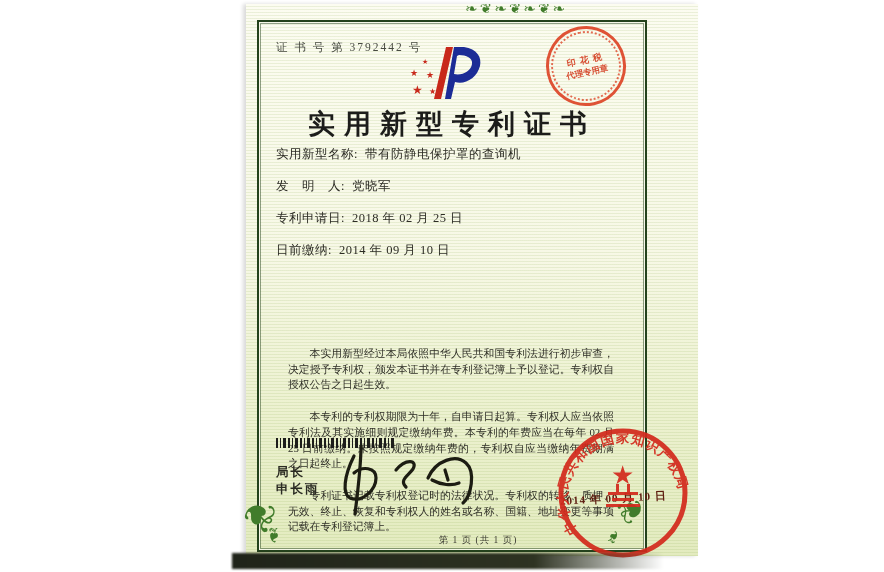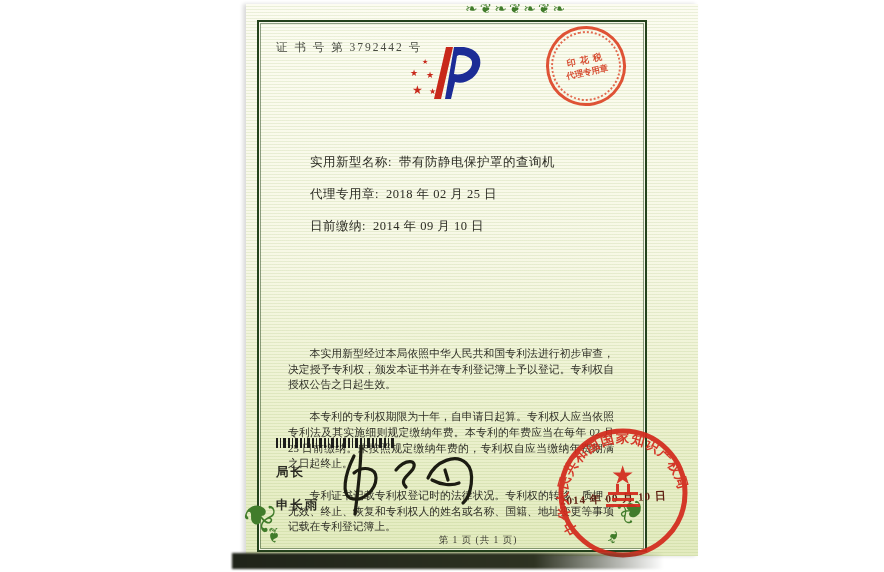--- a/index.html
+++ b/index.html
@@ -47,38 +47,38 @@
     transform:rotate(-12deg); opacity:.92; }
   .agency-seal .ring { position:absolute; inset:0; border-radius:50%;
     border:3px solid #dd4527; }
   .agency-seal .rimtext { position:absolute; inset:5px; border-radius:50%;
     border:2px dotted rgba(221,69,39,.85); }
   .agency-seal .c1 { position:absolute; left:0; right:0; top:28px; text-align:center;
     font-size:9px; color:#d43f22; font-weight:bold; letter-spacing:1px; }
   .agency-seal .c2 { position:absolute; left:0; right:0; top:41px; text-align:center;
     font-size:8.5px; color:#d43f22; font-weight:bold; }
 
-  .fields { position:absolute; left:30px; top:150px; width:352px;margin-left:34px; }
+  .fields { position:absolute; left:30px; top:142px; width:352px; }
   .frow { height:32px; font-size:12.5px; color:#2c2c24; letter-spacing:.5px; }
   .frow .lab { font-weight:normal; }
   .frow .val { margin-left:7px; }
 
   .paras { position:absolute; left:26px; top:326px; width:358px;
     font-size:10.8px; line-height:15.7px; color:#2e2e26; text-align:justify; }
   .paras p { text-indent:2em; margin:16px; }
 
   .barcode { position:absolute; left:30px; top:434px; width:120px; height:10px;
     background:repeating-linear-gradient(90deg,
       #1d1d1b 0 2px, rgba(0,0,0,0) 2px 4px,
       #1d1d1b 4px 5px, rgba(0,0,0,0) 5px 7px,
       #1d1d1b 7px 10px, rgba(0,0,0,0) 10px 12px); }
 
   .signer { position:absolute; left:30px; top:460px; font-size:12.5px;
     font-weight:bold; color:#2a2a22; letter-spacing:2px; }
-  .signer div { margin-bottom:16px; }
+  .signer div { margin-bottom:0; }
   .signature { position:absolute; left:82px; top:436px; }
 
   .official-seal { position:absolute; left:310px; top:422px; width:134px; height:134px;
     opacity:.92; }
   .seal-date { position:absolute; left:314px; top:487px; font-size:11px;
     font-weight:bold; color:#5e1d10; letter-spacing:1px; transform:rotate(-3deg); }
 
   .page-footer { position:absolute; left:11px; top:530px; width:442px;
     text-align:center; font-size:9.5px; color:#3c3c32; letter-spacing:1px; }
 </style>
@@ -104,34 +104,38 @@
         <path d="M52,3 L62,3 C75,5 80,13 78,22 C75,34 63,41 53,38 L49,55 L43,55 Z
                  M55,12 L52,30 C60,32 69,27 70,20 C71,14 64,11 57,11 Z" fill="#1c2c96"></path>
         <text x="8" y="32" font-size="9" fill="#c8281a">★</text>
         <text x="20" y="20" font-size="7" fill="#c8281a">★</text>
         <text x="24" y="34" font-size="9" fill="#c8281a">★</text>
         <text x="10" y="50" font-size="12" fill="#c8281a">★</text>
         <text x="27" y="50" font-size="8" fill="#c8281a">★</text>
       </svg>
     </div>
 
+    <div class="title">实用新型专利证书</div>
 
     <div class="agency-seal">
       <div class="ring"></div>
       <div class="rimtext"></div>
       <div class="c1">印 花 税</div>
       <div class="c2">代理专用章</div>
     </div>
 
     <div class="fields">
       <div class="frow">
         <span class="lab">实用新型名称:</span><span class="val">带有防静电保护罩的查询机</span>
       </div>
       <div class="frow">
-        <span class="lab">代理专用章:</span><span class="val">2018 年 02 月 25 日</span>
+        <span class="lab">发　明　人:</span><span class="val">党晓军</span>
+      </div>
+      <div class="frow">
+        <span class="lab">专利申请日:</span><span class="val">2018 年 02 月 25 日</span>
       </div>
       <div class="frow">
         <span class="lab">日前缴纳:</span><span class="val">2014 年 09 月 10 日</span>
       </div>
     </div>
 
     <div class="paras">
       <p>本实用新型经过本局依照中华人民共和国专利法进行初步审查，决定授予专利权，颁发本证书并在专利登记簿上予以登记。专利权自授权公告之日起生效。</p>
       <p>本专利的专利权期限为十年，自申请日起算。专利权人应当依照专利法及其实施细则规定缴纳年费。本专利的年费应当在每年 02 月 25 日前缴纳。未按照规定缴纳年费的，专利权自应当缴纳年费期满之日起终止。</p>
       <p>专利证书记载专利权登记时的法律状况。专利权的转移、质押、无效、终止、恢复和专利权人的姓名或名称、国籍、地址变更等事项记载在专利登记簿上。</p>

